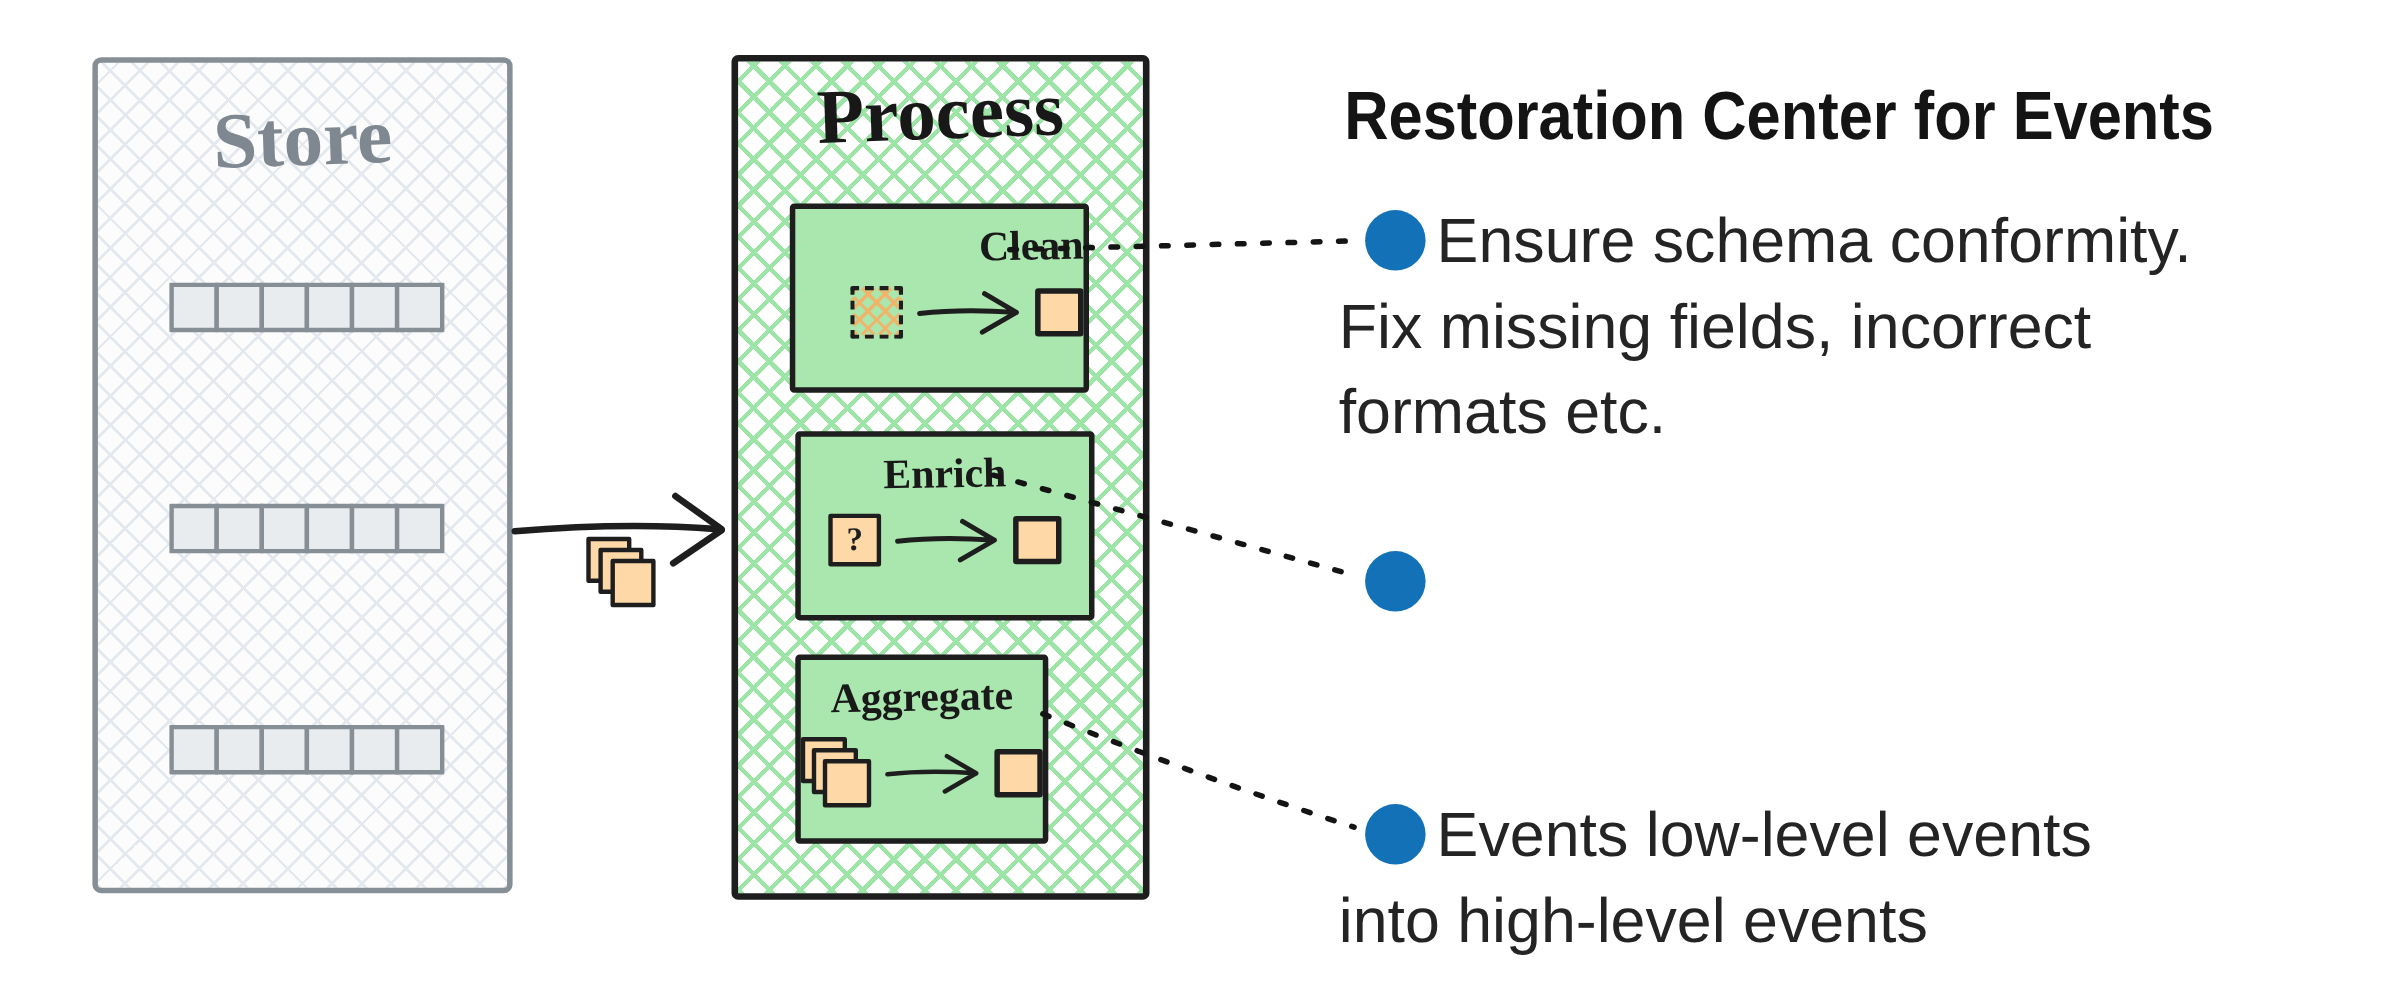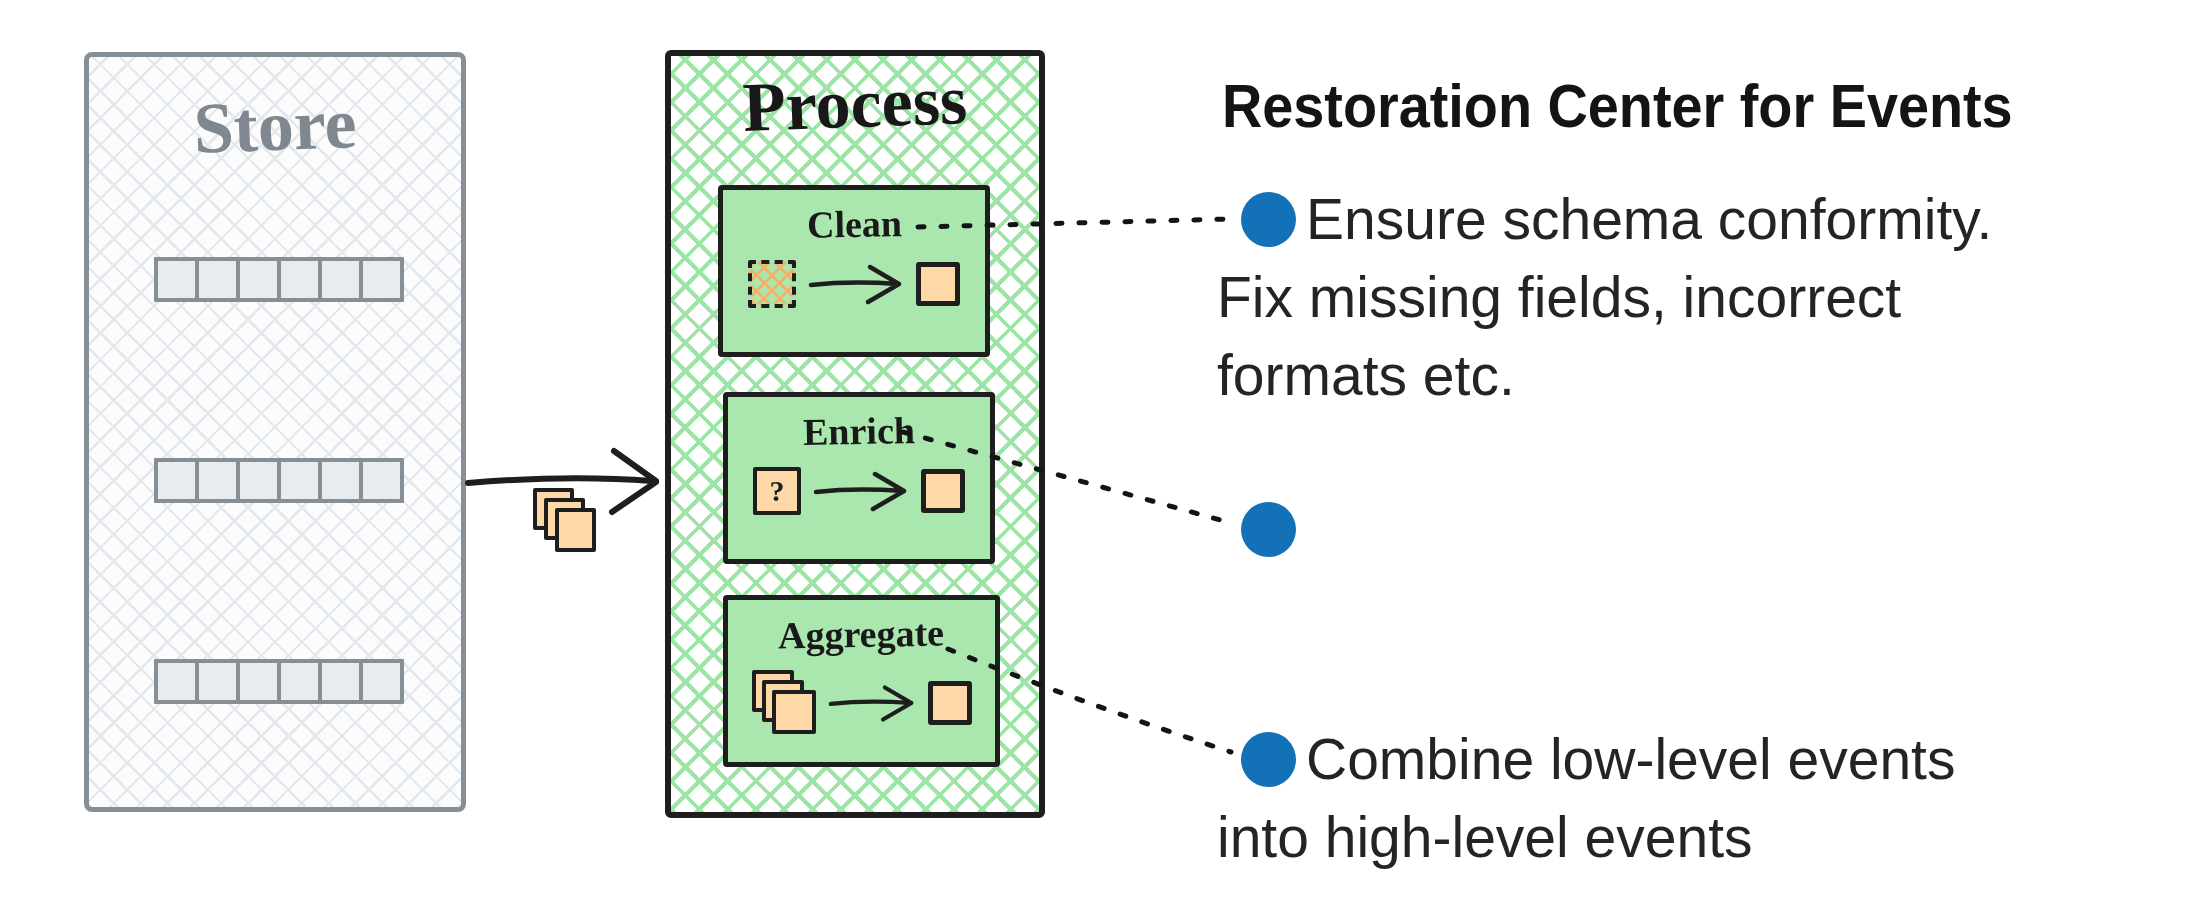--- a/index.html
+++ b/index.html
@@ -44,23 +44,23 @@
   }
   .process-title{
     position:absolute;left:0;top:8px;width:100%;text-align:center;
     font-size:70px;font-weight:600;color:#181818;transform:rotate(-2deg);
   }
   .step-box{
     position:absolute;width:272px;height:172px;
     background:var(--green-fill);border:5px solid var(--ink);border-radius:4px;
     display:flex;flex-direction:column;align-items:center;
   }
-  .step-clean{left:47px;top:129px;}
+  .step-clean{left:47px;top:129px;align-items:flex-end;}
   .step-enrich{left:52px;top:336px;}
-  .step-aggregate{left:52px;top:539px;width:277px;}
+  .step-aggregate{left:52px;top:539px;width:230px;}
   .step-label{font-size:38px;font-weight:600;color:#191919;margin-top:12px;transform:rotate(-1deg);}
   .step-row{display:flex;align-items:center;gap:12px;margin-top:14px;}
 
   .sq{
     width:44px;height:44px;background:var(--orange-fill);
     border:5px solid var(--ink);border-radius:3px;flex:0 0 auto;
   }
   .sq-dashed{
     width:48px;height:48px;border:4px dashed var(--ink);border-radius:2px;background-color:transparent;
     background-image:
@@ -209,17 +209,17 @@
 
   <div class="note note-1">
     <span class="note-dot"></span><span class="note-text">Ensure schema conformity.
 Fix missing fields, incorrect
 formats etc.</span>
   </div>
   <div class="note note-2">
     <span class="note-dot"></span>
   </div>
   <div class="note note-3">
-    <span class="note-dot"></span><span class="note-text">Combine low-level events
+    <span class="note-dot"></span><span class="note-text">Events low-level events
 into high-level events</span>
   </div>
 
 </div>
 
 </body></html>

